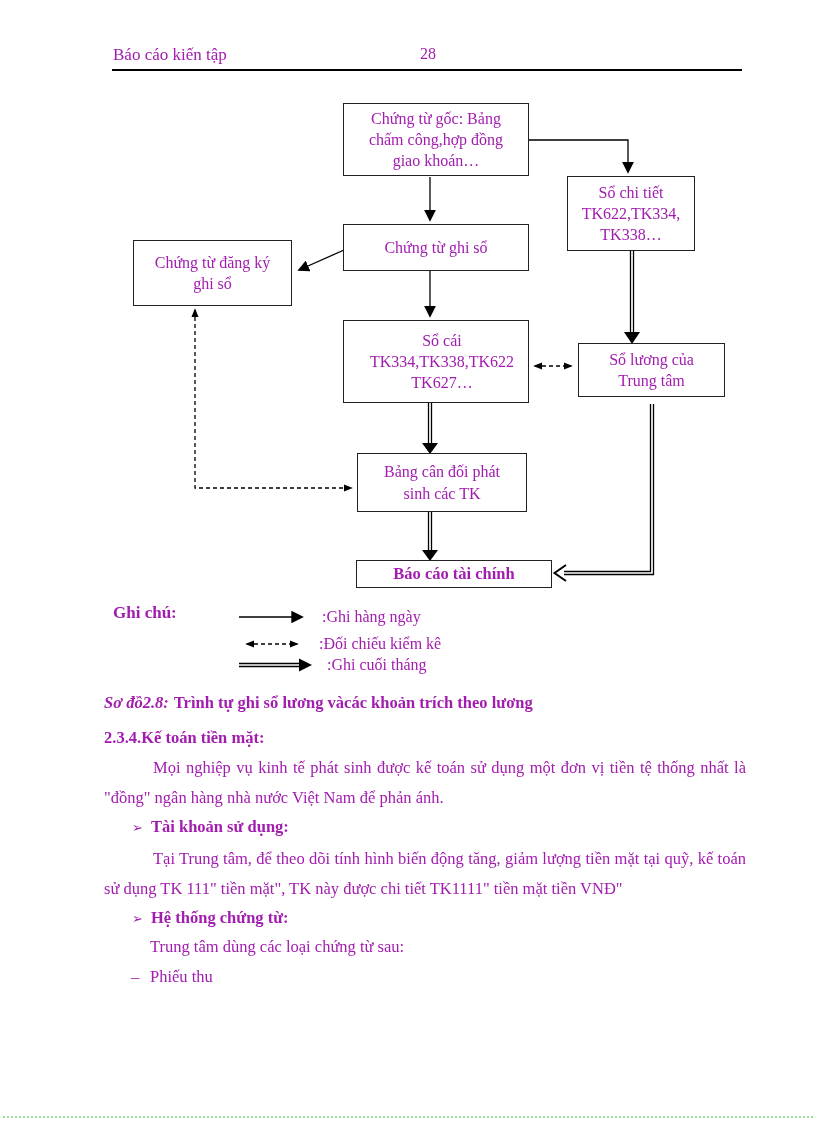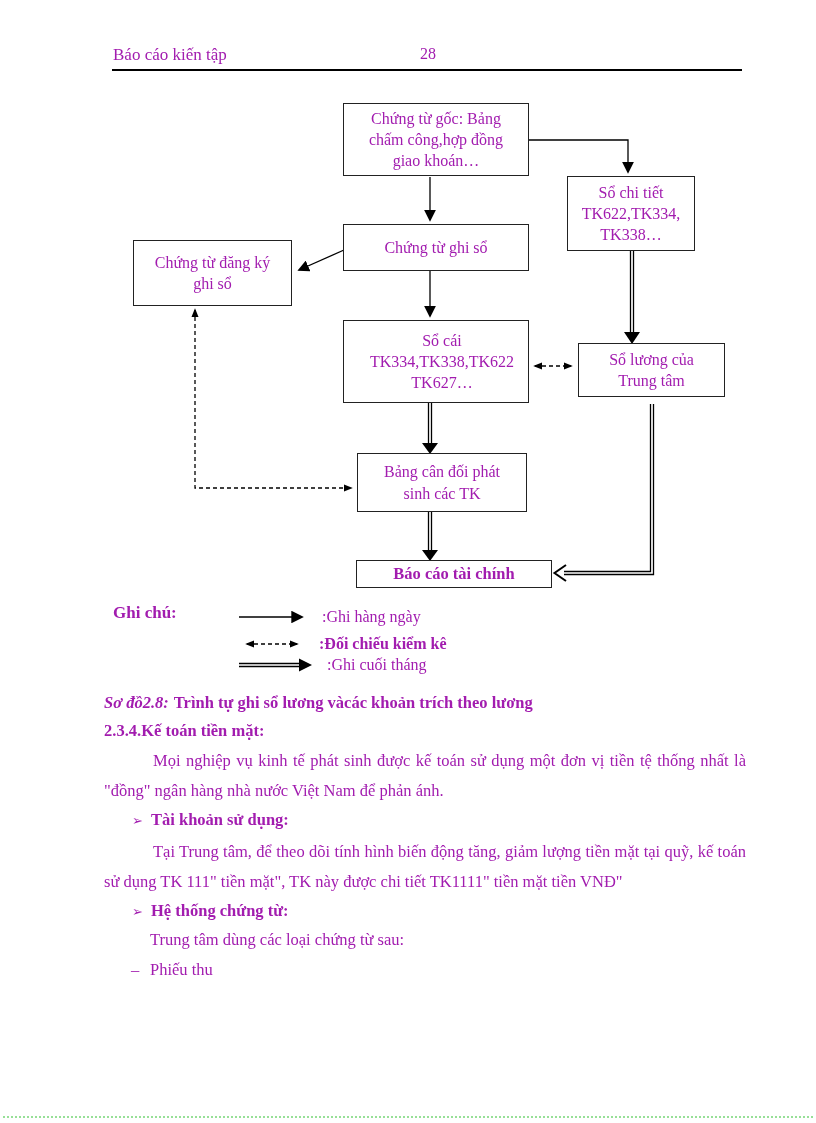--- a/index.html
+++ b/index.html
@@ -30,32 +30,32 @@
   #box-dangky     { left:133px; top:240px; width:159px; height:66px; }
   #box-socai      { left:343px; top:320px; width:186px; height:83px;padding-left:12px; }
   #box-soluong    { left:578px; top:343px; width:147px; height:54px; }
   #box-bangcandoi { left:357px; top:453px; width:170px; height:59px; }
   #box-baocao     { left:356px; top:560px; width:196px; height:28px; font-weight:bold; font-size:16.5px; }
 
   
   .ghichu { position:absolute; left:113px; top:603px; font-weight:bold; font-size:17px; }
   .legend-row { position:absolute; display:flex; align-items:center; font-size:16px; z-index:2; }
   #lr1 { left:238px; top:608px; }
-  #lr2 { left:241px; top:635px;font-weight:bold; }
+  #lr2 { left:241px; top:635px; }
   #lr3 { left:238px; top:656px; }
   .legend-row .lbl1 { margin-left:12px; }
   .legend-row .lbl2 { margin-left:16px; }
   .legend-row .lbl3 { margin-left:13px; }
 
   
   .textblock { position:absolute; left:104px; top:691px; width:642px; font-size:16.5px; z-index:2; }
   .caption { line-height:24px; }
   .caption-prefix { font-weight:bold; font-style:italic; }
   .caption-text { font-weight:bold; margin-left:5px; }
-  .sec-heading { font-weight:bold; margin-top:4px; line-height:24px; }
+  .sec-heading { font-weight:bold; margin-top:11px; line-height:24px; }
   .para { text-align:justify; text-indent:49px; line-height:30px; margin-top:3px; }
   .bullet-row { display:flex; align-items:baseline; line-height:26px; margin-top:1px; }
   .bullet-marker { margin-left:28px; width:19px; font-size:13px; font-family:"DejaVu Sans",sans-serif; }
   .bullet-label { font-weight:bold; }
   .plain-line { margin-left:46px; line-height:30px; }
   .dash-row { display:flex; align-items:baseline; line-height:30px; }
   .dash-marker { margin-left:27px; width:19px; }
 
   .footer-dotted { position:absolute; left:3px; width:810px; top:1116px; border-top:2px dotted #97e097; }
 </style>

